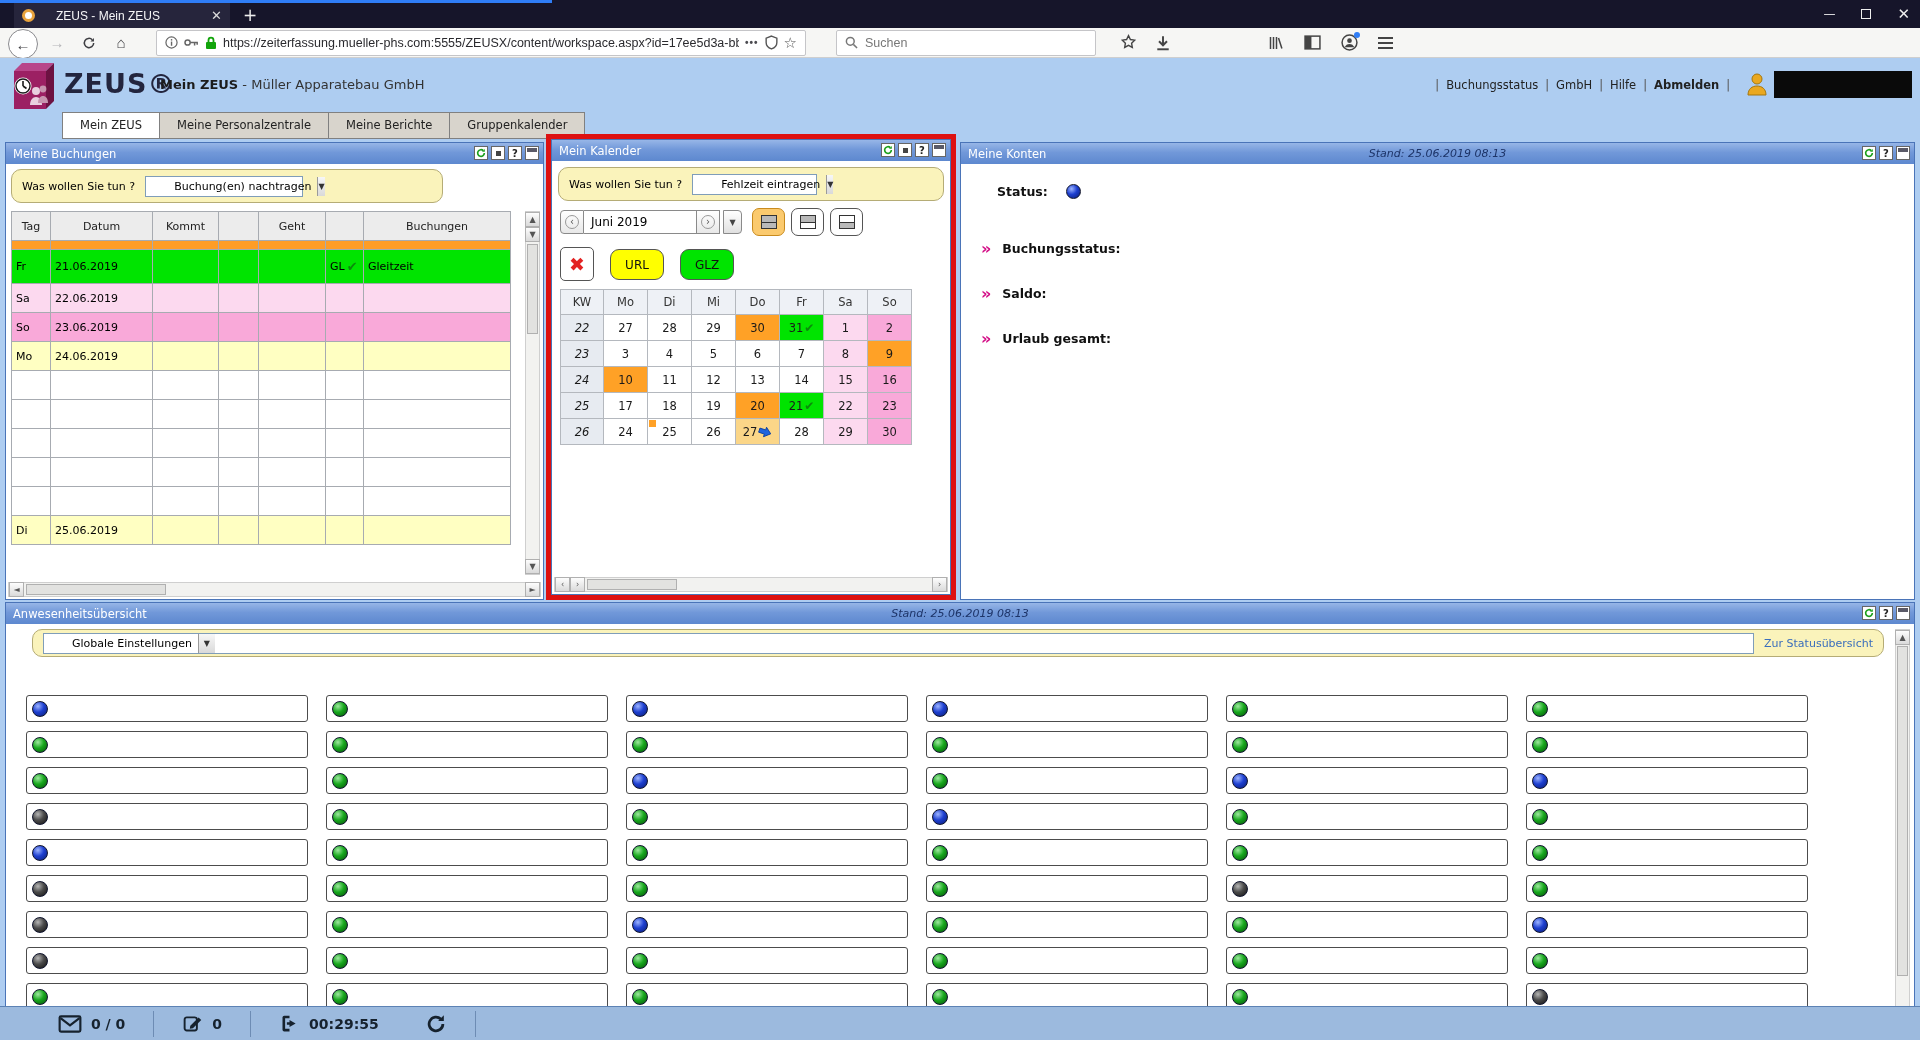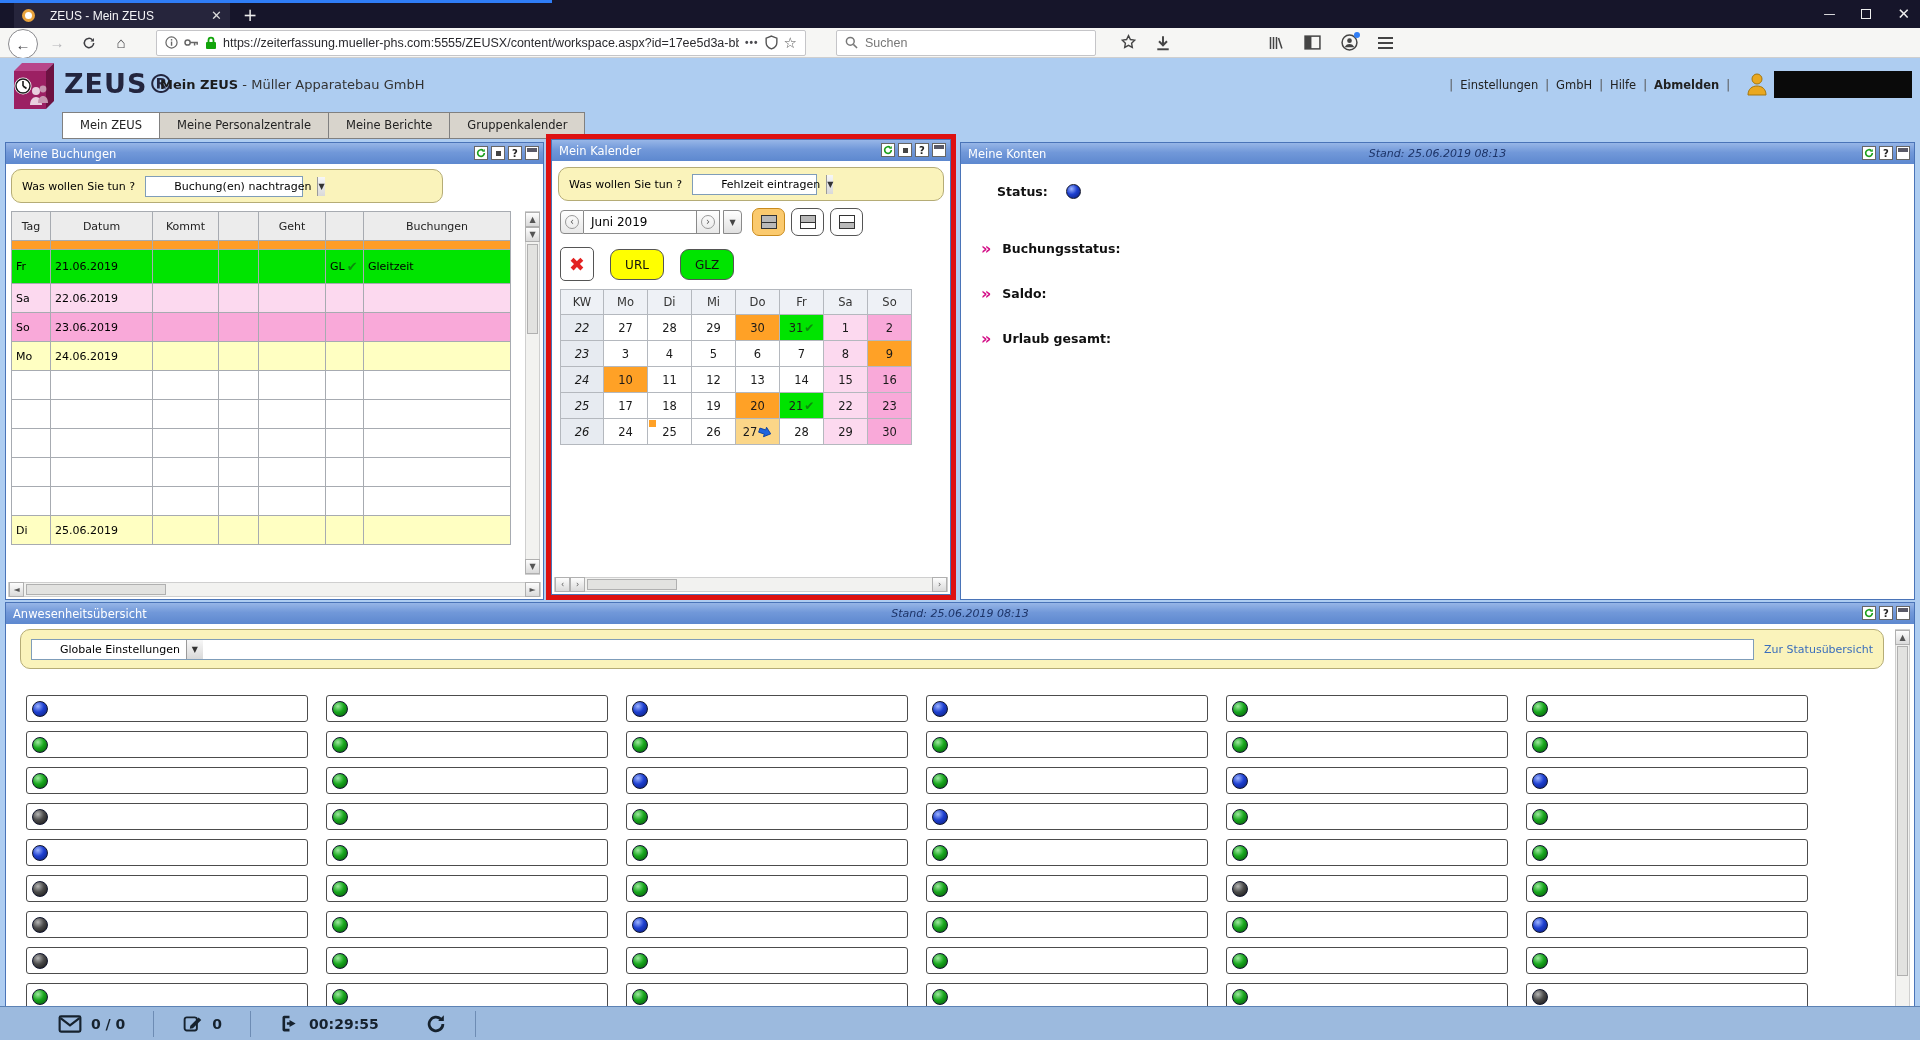--- a/index.html
+++ b/index.html
@@ -3,21 +3,21 @@
 <meta charset="utf-8">
 <style>
   * { margin:0; padding:0; box-sizing:border-box; }
   html,body { width:1920px; height:1040px; overflow:hidden; }
   body { font-family:"DejaVu Sans","Liberation Sans",sans-serif; font-size:11px; background:#aecdf1; }
 
   
   .titlebar { position:absolute; top:0; left:0; right:0; height:28px; background:#16152a; }
   .progress { position:absolute; top:0; left:0; width:552px; height:3px; background:#2f7df6; }
   .btab { position:absolute; left:14px; top:3px; width:216px; height:25px; background:#26253c;
-          display:flex; align-items:center; padding:0 8px; gap:15px; color:#f5f5f7; font-size:12px;
+          display:flex; align-items:center; padding:0 8px; gap:21px; color:#f5f5f7; font-size:12px;
           font-family:"Liberation Sans",sans-serif; }
   .favicon { width:13px; height:13px; border-radius:50%; background:#fff; border:3px solid #e8a33d; }
   .btab-close { margin-left:auto; color:#ddd; font-size:13px; }
   .newtab { position:absolute; left:243px; top:5px; color:#eee; font-size:17px; }
   .wctrls { position:absolute; right:10px; top:0; height:28px; display:flex; gap:26px; align-items:center; color:#eee; font-size:12px;}
   .wbox { width:10px; height:10px; border:1px solid #eee; }
   .navbar { position:absolute; top:28px; left:0; right:0; height:30px; background:#f6f6f4; border-bottom:1px solid #cfcfcf;
             display:flex; align-items:center; padding:0 8px; gap:6px; font-family:"Liberation Sans",sans-serif;}
   .navbtn { width:26px; height:26px; display:flex; align-items:center; justify-content:center; color:#3e3e42; font-size:15px; }
   .backbtn { border:1.5px solid #8a8a8e; border-radius:50%; width:30px; height:30px; margin-top:3px; background:#fff; }
@@ -140,21 +140,21 @@
   .statusline { display:flex; align-items:center; gap:18px; margin-left:16px; font-weight:bold; font-size:12.5px; color:#111; }
   .sphere { width:15px; height:15px; border-radius:50%; border:1px solid #10152e; }
   .sp-blue { background:radial-gradient(circle at 35% 30%, #9db4ff 0%, #1d3fd0 45%, #0a1d72 100%); }
   .sp-green { background:radial-gradient(circle at 35% 30%, #9fe8a0 0%, #17a81d 45%, #064d0a 100%); }
   .sp-dark { background:radial-gradient(circle at 35% 30%, #b5b5b5 0%, #4a4a4a 45%, #101010 100%); }
   .acct-item { display:flex; align-items:center; gap:12px; margin-top:26px; }
   .chev { color:#d40f87; font-weight:bold; font-size:16px; letter-spacing:-1px; }
   .acct-label { font-weight:bold; font-size:12.5px; color:#111; }
 
   
-  .pres-bar { left:14px; right:30px; top:26px; height:40px; }
+  .pres-bar { left:26px; right:30px; top:26px; height:28px; }
   .pres-sel { flex:1; }
   .pres-link { color:#3a6ebc; font-size:11px; white-space:nowrap; }
   .pgrid { position:absolute; left:20px; top:92px; display:grid; grid-template-columns:repeat(6,282px); column-gap:18px; row-gap:9px; }
   .pbox { width:282px; height:27px; background:#fff; border:1px solid #4c4c4c; border-radius:3px;
           display:flex; align-items:center; padding:0 5px; }
   .pbox .sphere { width:16px; height:16px; }
 
   
   .toolbar { position:absolute; bottom:0; left:0; right:0; height:34px; background:#9cbade; border-top:1px solid #5c82b4;
              display:flex; align-items:center; padding-left:58px; color:#16222e; }
@@ -266,21 +266,21 @@
         <path d="M22 44c0-5 2.7-8 6-8s6 3 6 8z" fill="#e9cfdf"></path>
       <circle cx="35" cy="28" r="3.4" fill="#c795af"></circle>
         <path d="M30 42c0-4.5 2.3-7 5-7s5 2.5 5 7z" fill="#c795af"></path>
     </svg>
     <div class="brand">ZEUS®</div>
     <div class="wstitle">
       <b>Mein ZEUS</b> <span style="color:#333">- Müller Apparatebau GmbH</span>
     </div>
     <div class="hlinks">
         <div class="hsep">|</div>
-        <div class="hlink">Einstellungen</div>
+        <div class="hlink">Buchungsstatus</div>
         <div class="hsep">|</div>
         <div class="hlink">GmbH</div>
         <div class="hsep">|</div>
         <div class="hlink">Hilfe</div>
         <div class="hsep">|</div>
         <div class="hlink bold">Abmelden</div>
         <div class="hsep">|</div>
       </div>
     <svg class="personicon" width="22" height="24" viewBox="0 0 22 24">
       <circle cx="11" cy="7" r="5" fill="#eaa820" stroke="#a5770e"></circle>

